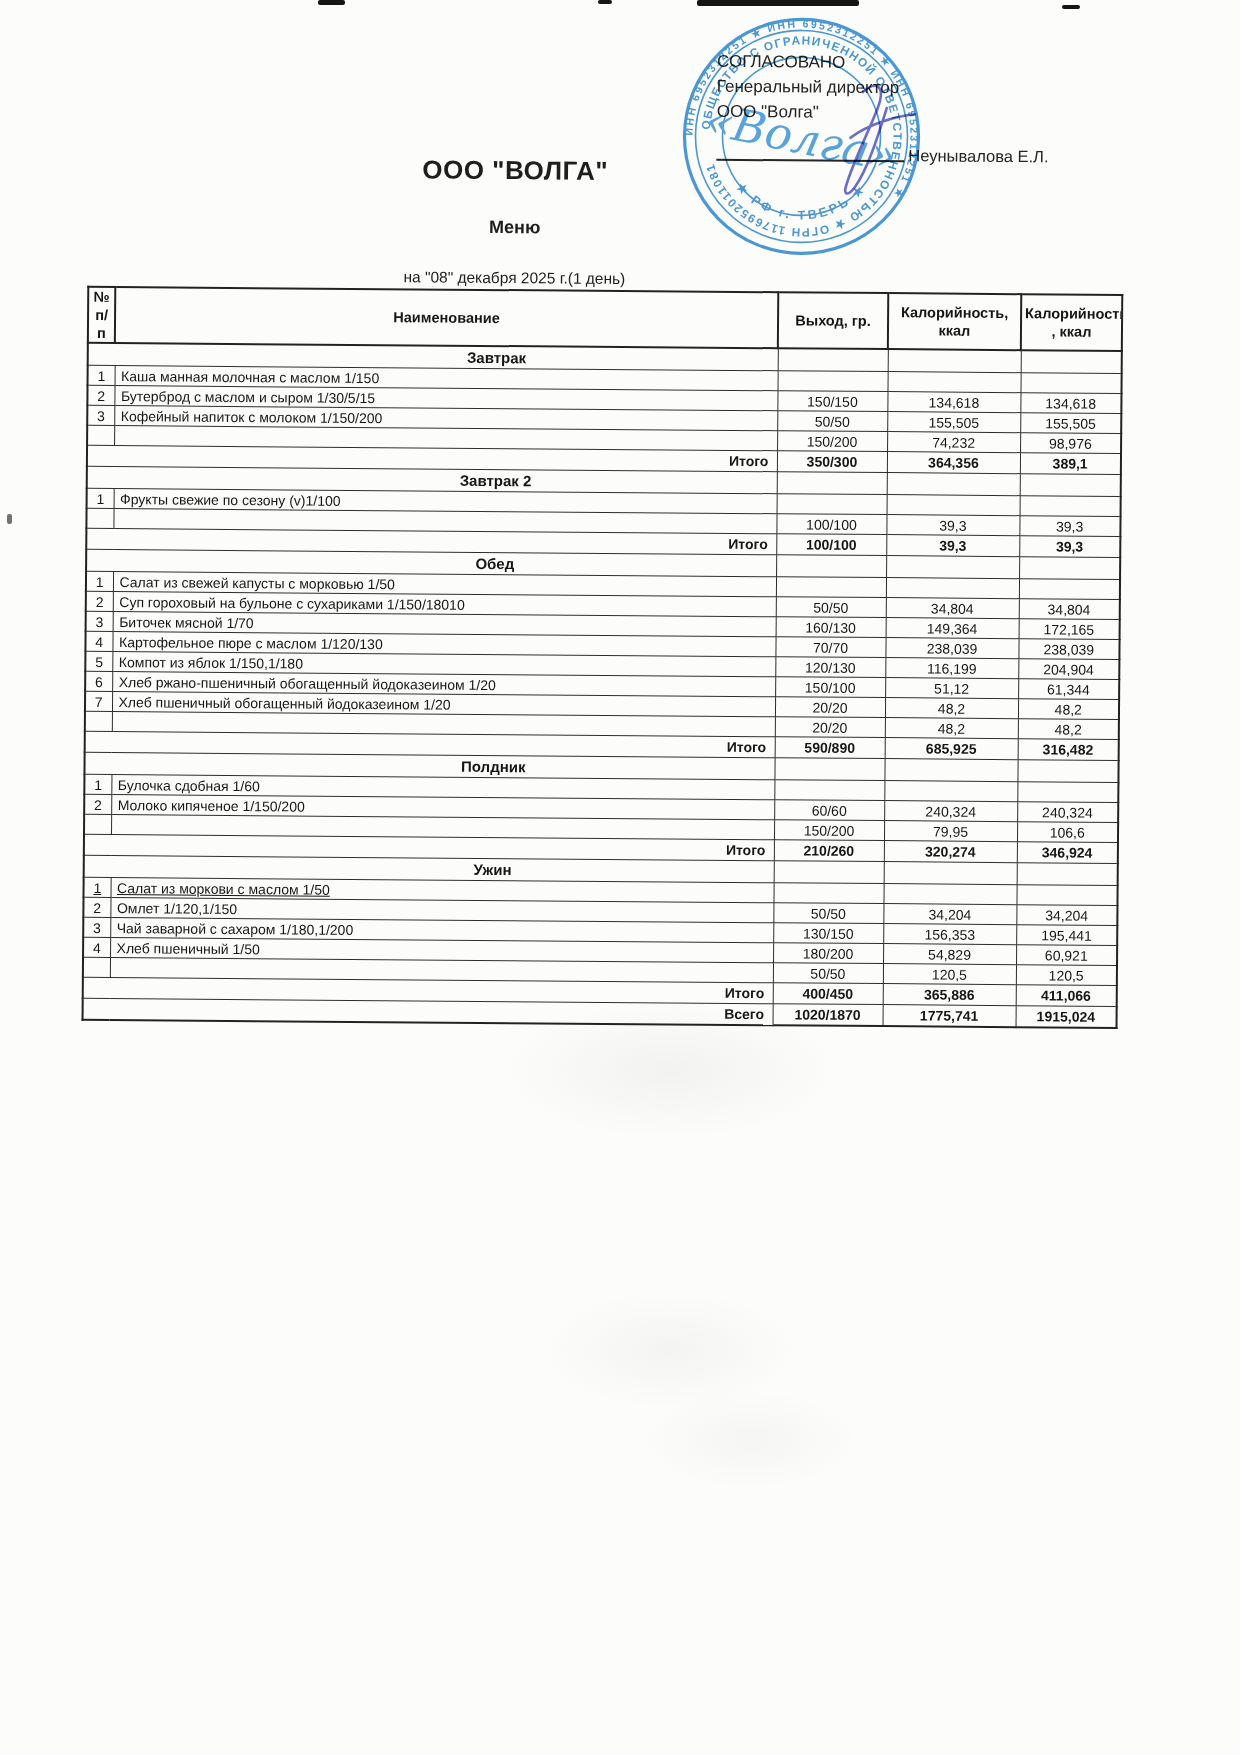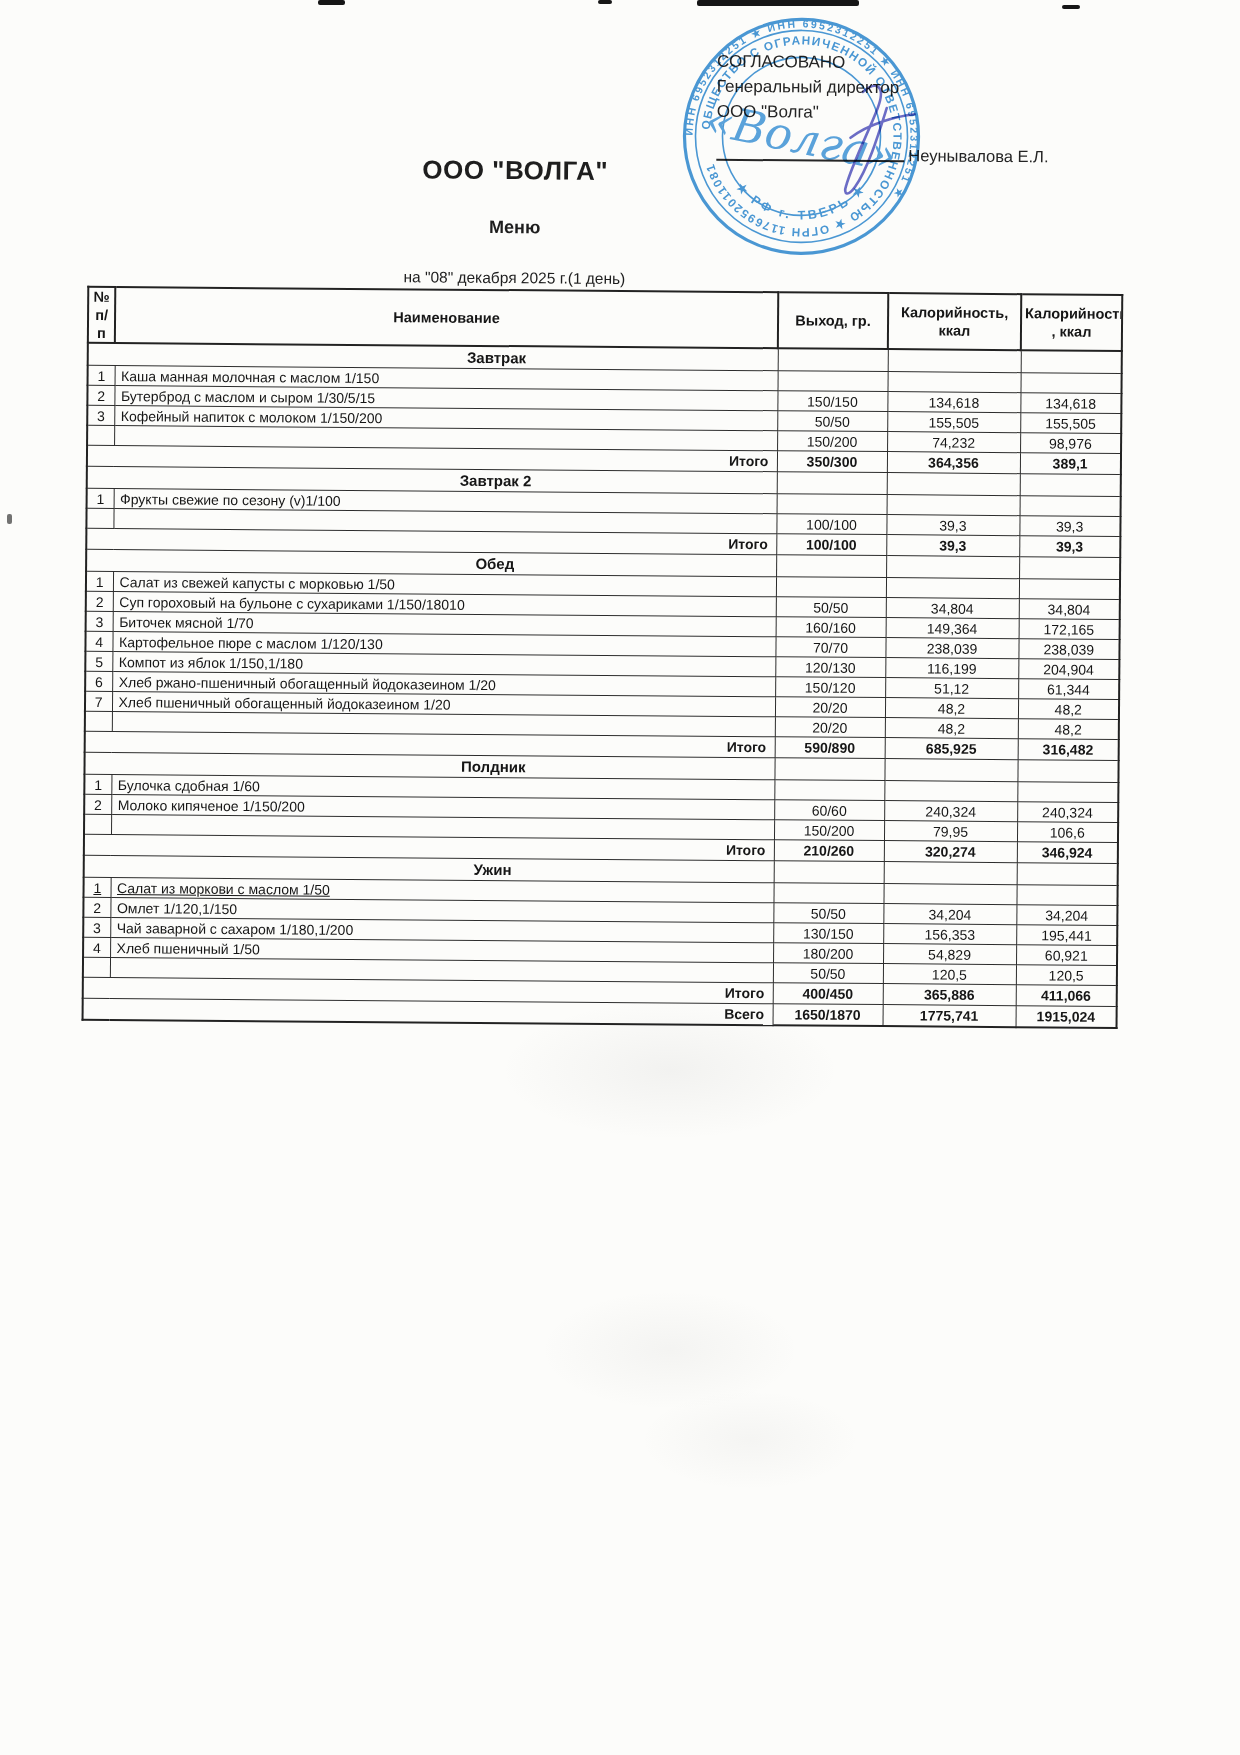--- a/index.html
+++ b/index.html
@@ -221,42 +221,42 @@
           <tr>
             <td class="num">2</td>
             <td class="name">Суп гороховый на бульоне с сухариками 1/150/18010</td>
             <td class="val">50/50</td>
             <td class="val">34,804</td>
             <td class="val">34,804</td>
           </tr>
           <tr>
             <td class="num">3</td>
             <td class="name">Биточек мясной 1/70</td>
-            <td class="val">160/160</td>
+            <td class="val">160/130</td>
             <td class="val">149,364</td>
             <td class="val">172,165</td>
           </tr>
           <tr>
             <td class="num">4</td>
             <td class="name">Картофельное пюре с маслом 1/120/130</td>
             <td class="val">70/70</td>
             <td class="val">238,039</td>
             <td class="val">238,039</td>
           </tr>
           <tr>
             <td class="num">5</td>
             <td class="name">Компот из яблок 1/150,1/180</td>
             <td class="val">120/130</td>
             <td class="val">116,199</td>
             <td class="val">204,904</td>
           </tr>
           <tr>
             <td class="num">6</td>
             <td class="name">Хлеб ржано-пшеничный обогащенный йодоказеином 1/20</td>
-            <td class="val">150/120</td>
+            <td class="val">150/100</td>
             <td class="val">51,12</td>
             <td class="val">61,344</td>
           </tr>
           <tr>
             <td class="num">7</td>
             <td class="name">Хлеб пшеничный обогащенный йодоказеином 1/20</td>
             <td class="val">20/20</td>
             <td class="val">48,2</td>
             <td class="val">48,2</td>
           </tr>
@@ -348,21 +348,21 @@
             <td class="val">120,5</td>
           </tr>
           <tr>
             <td colspan="2" class="total-label">Итого</td>
             <td class="val b">400/450</td>
             <td class="val b">365,886</td>
             <td class="val b">411,066</td>
           </tr>
           <tr>
             <td colspan="2" class="total-label">Всего</td>
-            <td class="val b">1650/1870</td>
+            <td class="val b">1020/1870</td>
             <td class="val b">1775,741</td>
             <td class="val b">1915,024</td>
           </tr>
         </tbody>
     </table>
 
   </div>
 </div>
 
 </body></html>

